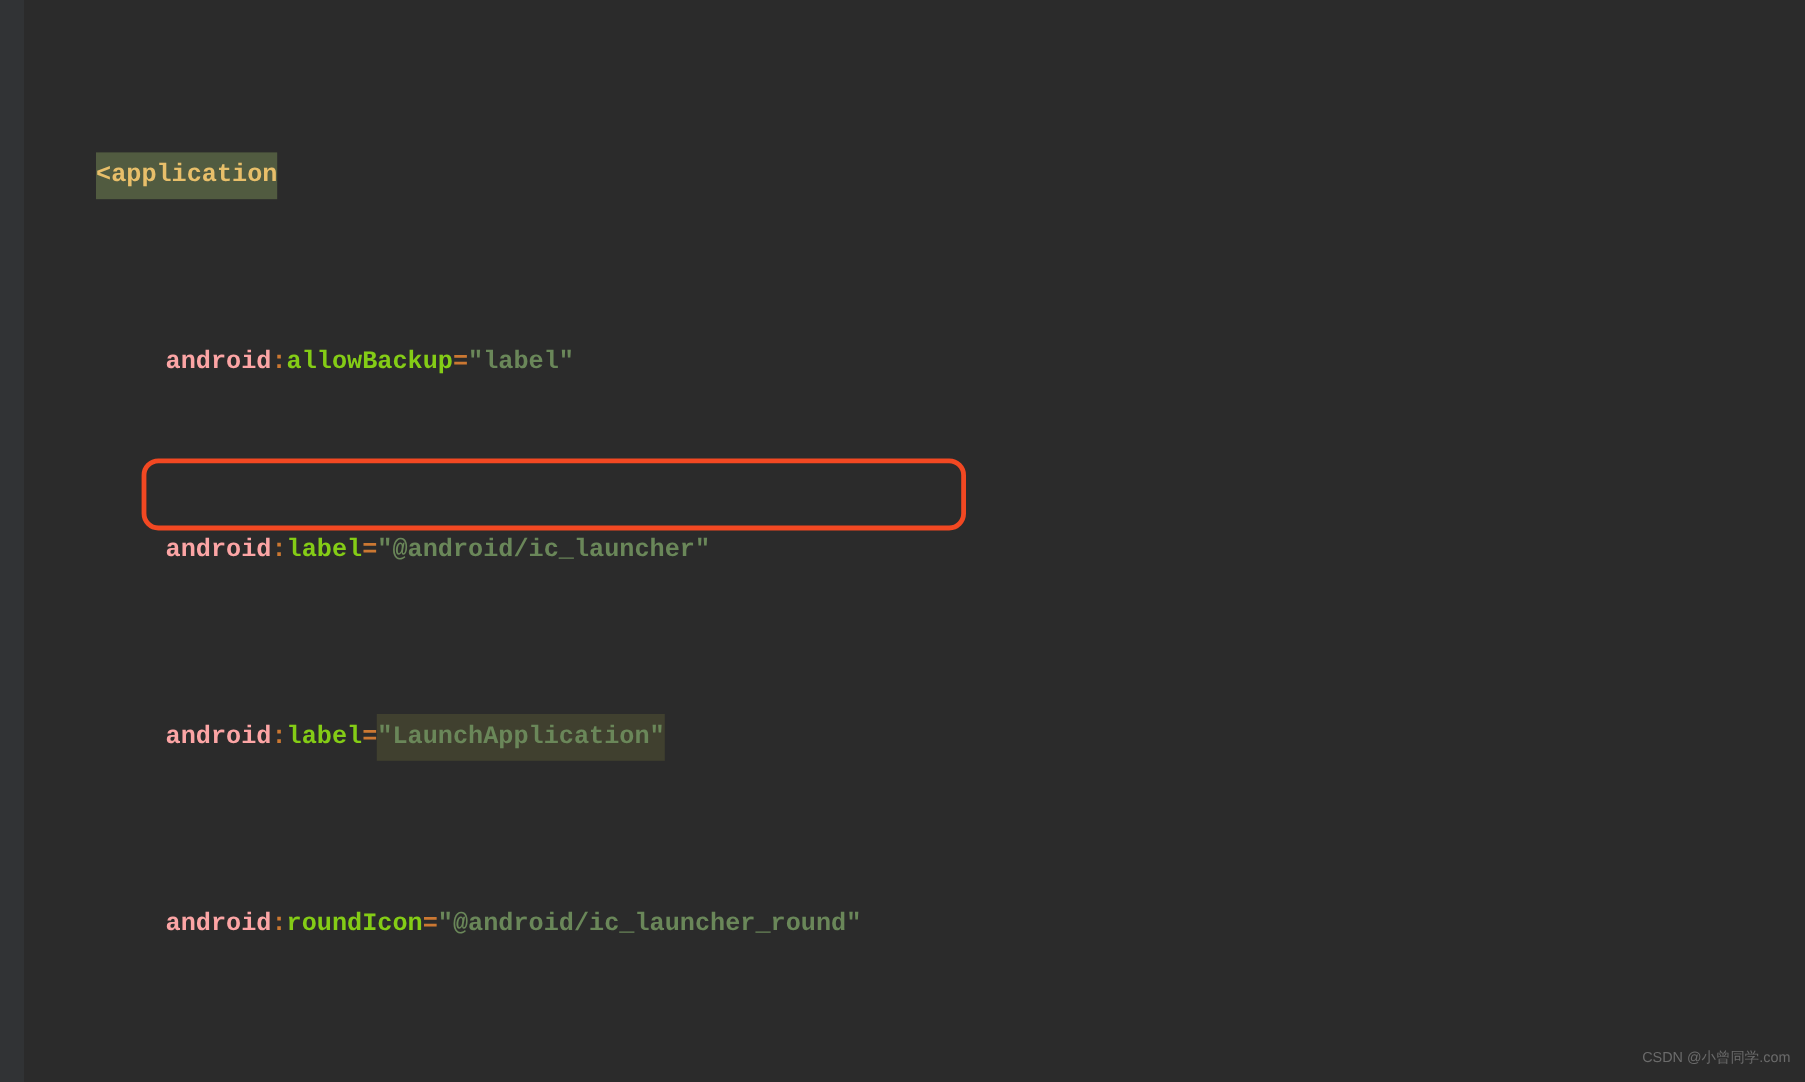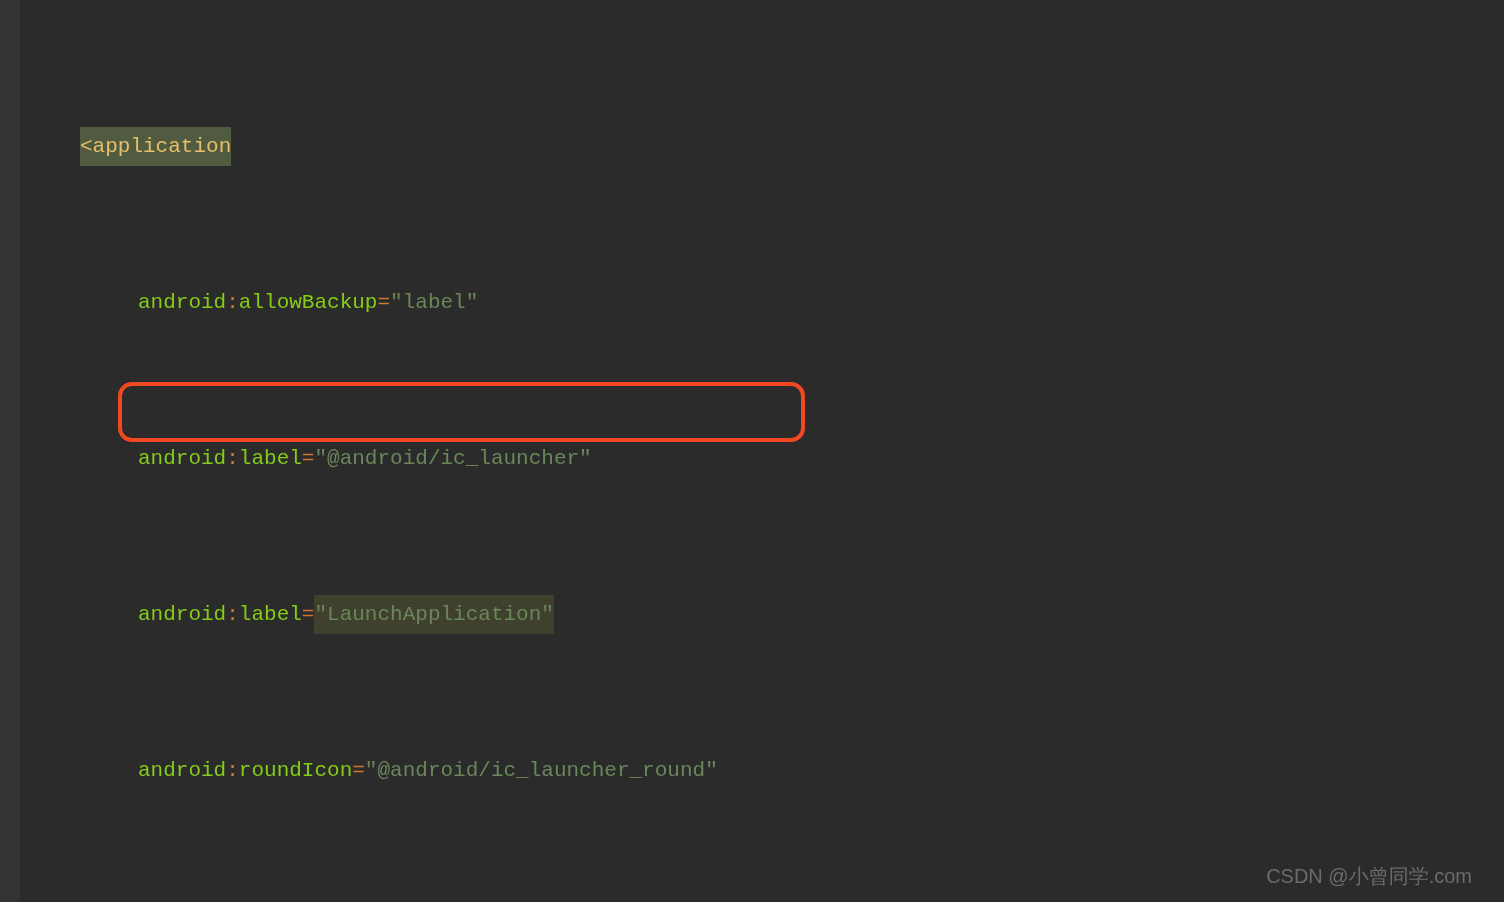--- a/index.html
+++ b/index.html
@@ -22,45 +22,45 @@
     top: 0;
     width: 20px;
     height: 100%;
     background: #313335;
   }
   .code-area {
     margin-left: 20px;
     line-height: 39px;
     white-space: pre;
   }
-  .line { height: 39px; display: flex; position: relative; }
+  .line { height: 39px; display: flex; position: relative; font-weight: bold; }
   .indent0 { padding-left: 50px; }
   .indent1 { padding-left: 108px; }
 
   .tag { color: #e8bf6a; }
-  .attr-ns { color: #84cc16; }
+  .attr-ns { color: #fca5a5; }
   .attr-name { color: #84cc16; }
   .op { color: #cc7832; }
   .val { color: #6a8759; }
   .bracket { color: #e8bf6a; }
 
   .hl-tag { background: #515b40; }
   .hl-match { background: #40402f; }
 
   .highlight-box {
     position: absolute;
     border: 4px solid #f24822;
     border-radius: 14px;
     pointer-events: none;
   }
   .watermark {
     position: absolute;
-    right: 32px;
+    right: 12px;
     bottom: 12px;
-    font-size: 20px;
+    font-size: 12px;
     color: #6b6b6b;
     font-family: sans-serif;
   }
 </style>
 </head>
 <body>
 
 <div class="gutter"></div>
 
 <div class="editor">

